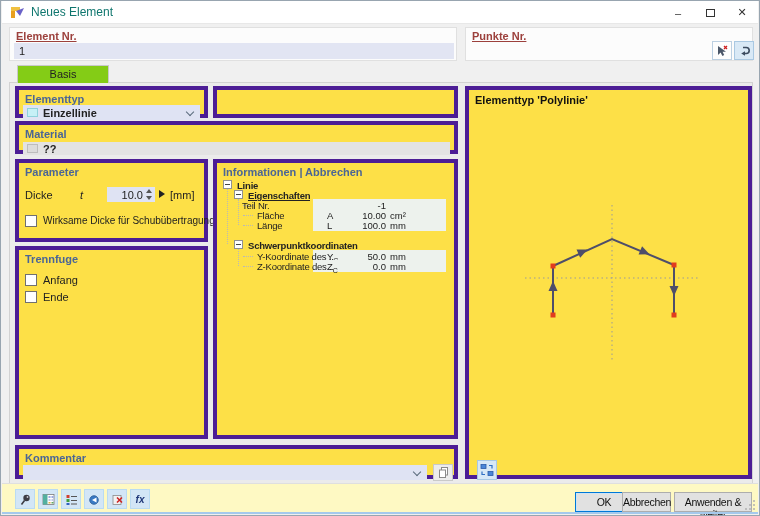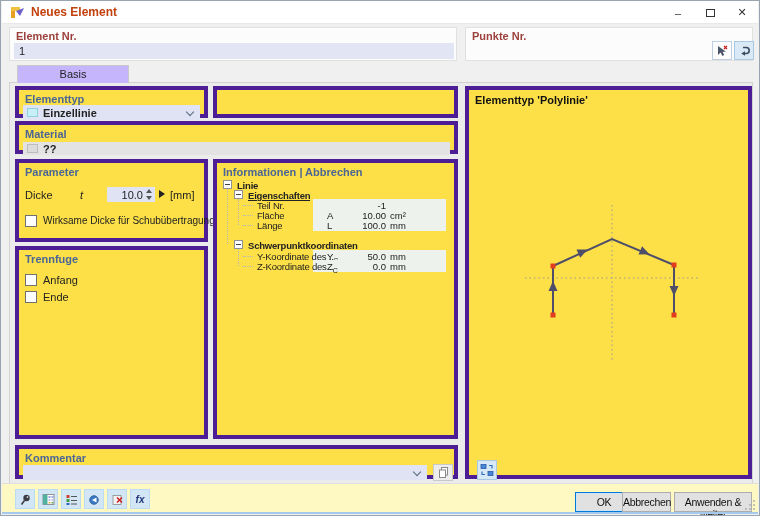--- a/index.html
+++ b/index.html
@@ -6,37 +6,37 @@
   html,body { width:760px; height:516px; }
   body { font-family:"Liberation Sans", sans-serif; }
 
   #window { position:relative; width:760px; height:516px; background:#f0f0f0;
             border:1px solid #98a5b0; overflow:hidden; }
 
   
   .titlebar { position:absolute; left:1px; top:0; right:1px; height:23px; background:#ffffff;
               display:flex; align-items:center; border-bottom:1px solid #e8e8e8;}
   .appicon { width:15px; height:15px; margin-left:8px; }
-  .wtitle { font-size:12px; color:#c2410c; margin-left:6px;font-weight:bold; }
+  .wtitle { font-size:12px; color:#0f766e; margin-left:6px; }
   .wctrls { position:absolute; right:0; top:0; height:23px; display:flex; }
   .wbtn { width:32px; height:23px; display:flex; align-items:center; justify-content:center;
           font-size:11px; color:#333; }
   .maxbox { width:9px; height:8px; border:1px solid #333; display:inline-block; }
 
   
   .idgroup { position:absolute; background:#fcfcfc; border:1px solid #e0e0e0; height:34px; top:26px; }
-  .idlabel { position:absolute; left:6px; top:2px; font-size:11px; font-weight:bold; color:#9c403c; }
+  .idlabel { position:absolute; left:6px; top:2px; font-size:11px; font-weight:bold; color:#9c403c;text-decoration:underline; }
   .idinput { position:absolute; left:4px; top:15px; height:16px; background:#e2e5f3;
              font-size:11px; color:#222; padding:2px 0 0 5px; }
   .sqbtn { position:absolute; top:13px; width:20px; height:19px; border:1px solid #bcd0e2;
            background:#fdfdfd; display:flex; align-items:center; justify-content:center; }
   .sqbtn.blue { background:#d9e9f6; border-color:#a9c8e2; }
 
   
-  .tab { position:absolute; left:16px; top:64px; width:112px; height:18px; background:#c4b5fd;
+  .tab { position:absolute; left:16px; top:64px; width:92px; height:18px; background:#84cc16;
          border:1px solid #c9c9c9; border-bottom:none; z-index:5;
          font-size:11px; color:#222; text-align:center; padding-top:2px; }
 
   
   .content { position:absolute; left:8px; top:81px; width:744px; height:402px;
              background:#ebebeb; border:1px solid #d2d2d2; }
   .panel { position:absolute; background:#fde047; border:4px solid #4c1d95; }
   .seclabel { position:absolute; left:6px; top:3px; font-size:11px; font-weight:bold; color:#4a6596; }
 
   .p-elementtyp { left:5px;  top:3px;   width:193px; height:32px; }
@@ -230,21 +230,21 @@
           <span class="tbox" style="left:2px;"></span>
           <span class="tname b" style="left:16px;">Linie</span>
         </div>
         <div class="trow" style="top:27px;">
           <span class="tbox" style="left:13px;"></span>
           <span class="tname b" style="left:27px;text-decoration:underline;">Eigenschaften</span>
         </div>
         <div class="trow" style="top:37px;">
           <span class="band"></span>
           <span class="hstub" style="left:22px; top:5px; width:10px;"></span>
-          <span class="tname" style="left:36px;">Teil Nr.</span>
+          <span class="tname" style="left:21px;">Teil Nr.</span>
           <span class="tval">-1</span>
         </div>
         <div class="trow" style="top:47px;">
           <span class="band"></span>
           <span class="hstub" style="left:22px; top:5px; width:10px;"></span>
           <span class="tname" style="left:36px;">Fläche</span>
           <span class="tsym">A</span>
           <span class="tval">10.00</span>
           <span class="tunit">cm²</span>
         </div>

